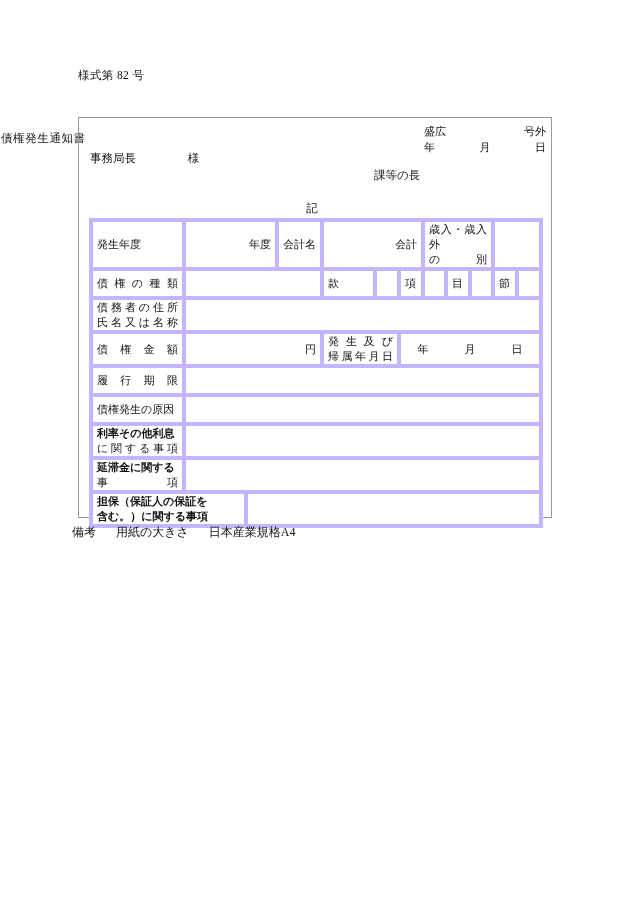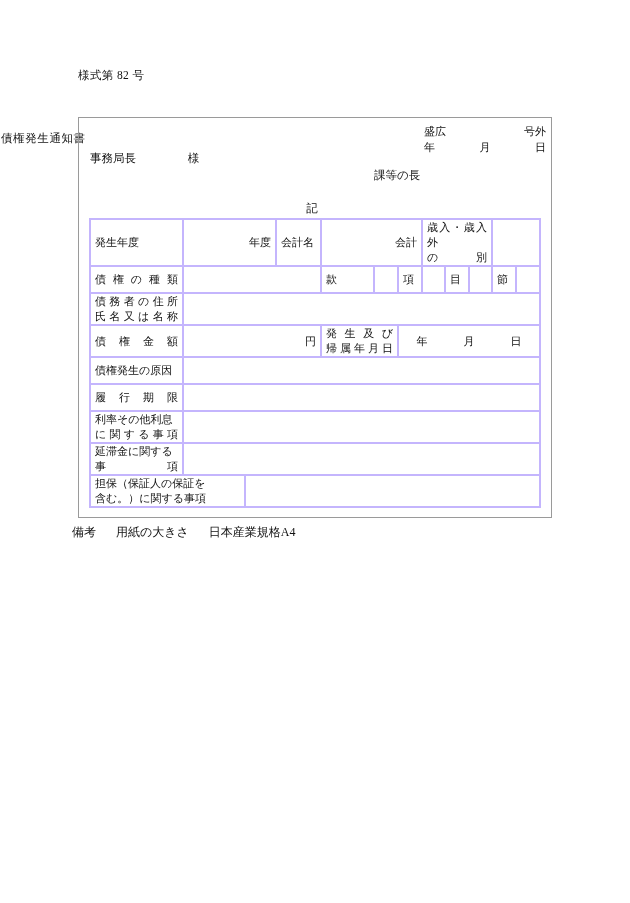--- a/index.html
+++ b/index.html
@@ -109,21 +109,21 @@
   table.form-table {
     position: absolute;
     left: 10px;
     top: 100px;
     width: 450px;
     border-collapse: collapse;
     table-layout: fixed;
     font-size: 11px;
   }
   table.form-table td {
-    border: 2px solid #c4b5fd;
+    border: 4px solid #c4b5fd;
     padding: 0 4px;
     height: 25px;
     vertical-align: middle;
     background: #ffffff;
     margin-top: 34px;
   }
 
   
   .lbl {
     text-align: justify;
@@ -140,20 +140,21 @@
     padding-bottom: 2px;
   }
   .lbl-2 .ln {
     display: block;
     text-align: justify;
     text-align-last: justify;
   }
   .lbl-2 .ln.plain {
     text-align: left;
     text-align-last: left;
+    font-weight: bold;
   }
 
   .unit-right {
     text-align: right;
     padding-right: 6px;
     white-space: nowrap;
   }
   .blank { }
 
   .date-slots {
@@ -282,26 +283,26 @@
         <td class="tall-2" colspan="6">
           <span class="date-slots">
             <span>年</span>
             <span>月</span>
             <span>日</span>
           </span>
         </td>
       </tr>
 
       <tr>
+        <td class="lbl tall-3">履行期限</td>
+        <td class="blank tall-3" colspan="11"></td>
+      </tr>
+
+      <tr>
         <td class="lbl-c tall-3">債権発生の原因</td>
-        <td class="blank tall-3" colspan="11"></td>
-      </tr>
-
-      <tr>
-        <td class="lbl tall-3">履行期限</td>
         <td class="blank tall-3" colspan="11"></td>
       </tr>
 
       <tr>
         <td class="lbl-2 tall-2">
           <span class="ln plain">利率その他利息</span>
           <span class="ln">に関する事項</span>
         </td>
         <td class="blank tall-2" colspan="11"></td>
       </tr>

